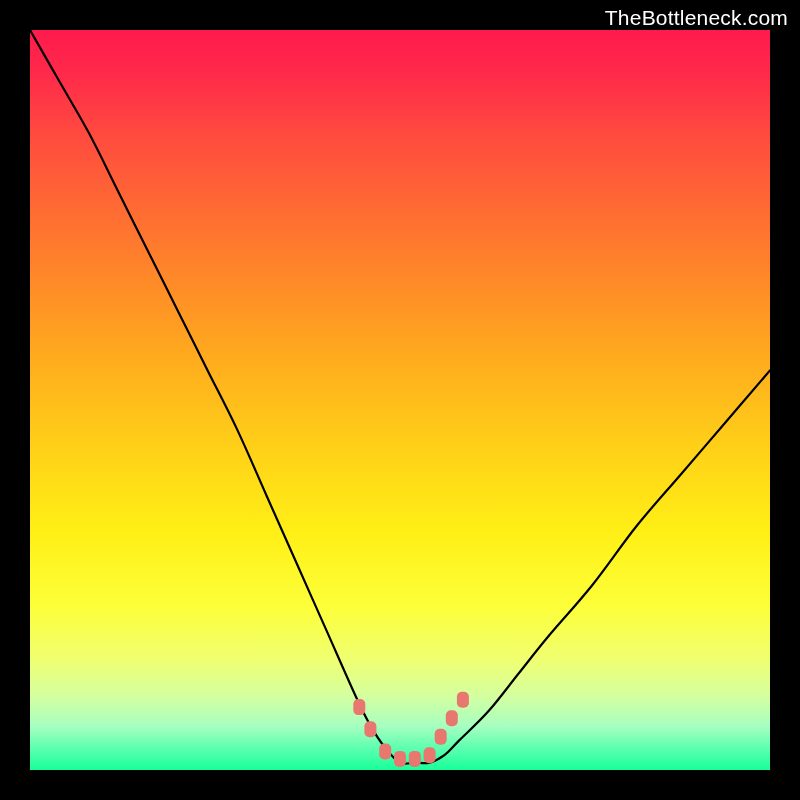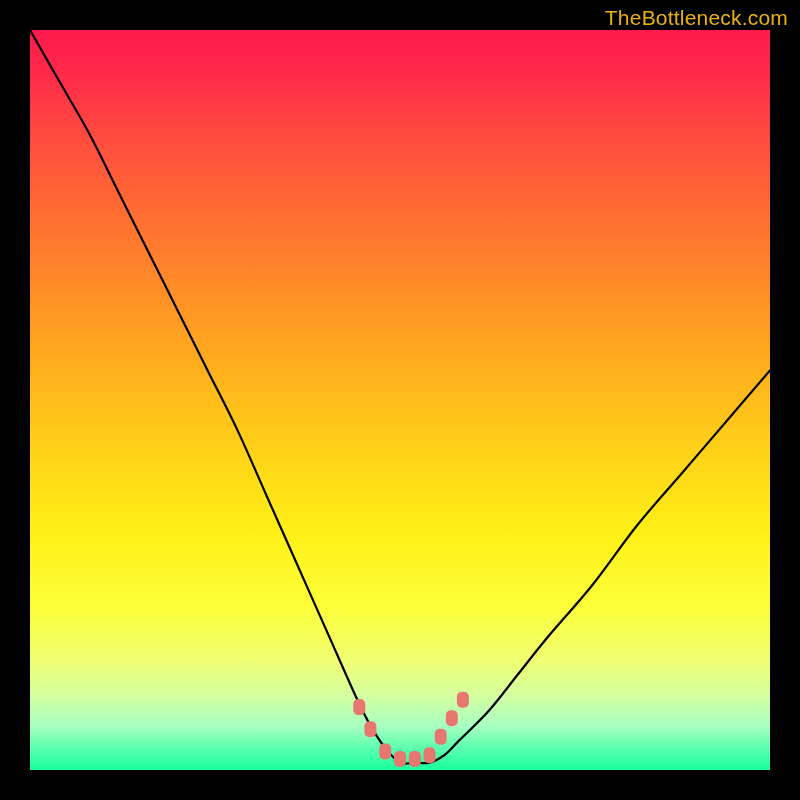--- a/index.html
+++ b/index.html
@@ -48,21 +48,21 @@
     );
   }
   .curve-layer {
     position: absolute;
     inset: 0;
   }
   .watermark {
     position: absolute;
     top: 6px;
     right: 12px;
-    color: #eab308;
+    color: #ffffff;
     font-size: 21px;
     font-weight: 400;
     letter-spacing: 0.2px;
     font-family: Arial, Helvetica, sans-serif;
   }
 </style>
 </head>
 <body>
 
 <div class="frame">

